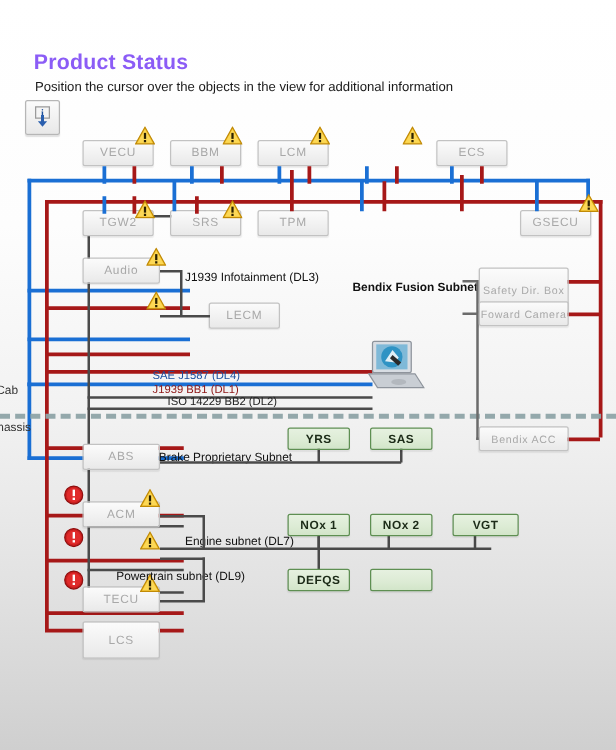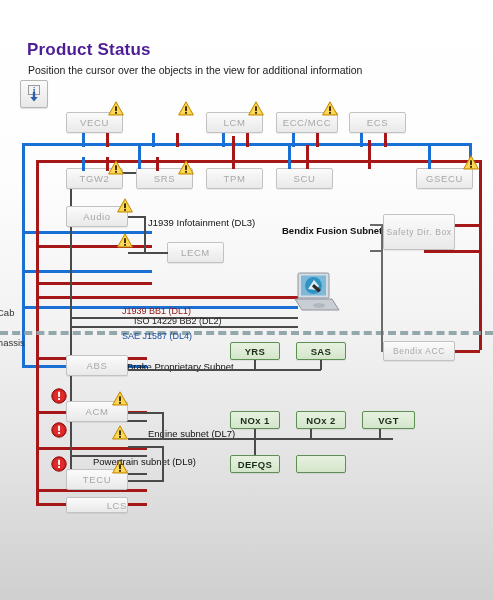--- a/index.html
+++ b/index.html
@@ -6,21 +6,21 @@
   body{
     width:493px;height:600px;overflow:hidden;
     font-family:"Liberation Sans", sans-serif;
     background:linear-gradient(to bottom,#ffffff 0%,#fdfdfd 30%,#f2f2f2 55%,#e2e2e2 78%,#cfcfcf 100%);
   }
   #root{position:relative;width:493px;height:600px;}
 
   
   .page-title{
     position:absolute;left:27px;top:40px;
-    font-size:17px;font-weight:bold;color:#4c1d95;letter-spacing:.2px;
+    font-size:17px;font-weight:bold;color:#8b5cf6;letter-spacing:.2px;
   }
   .page-sub{
     position:absolute;left:28px;top:64px;
     font-size:10.5px;color:#1a1a1a;
   }
   .info-btn{
     position:absolute;left:20px;top:80px;width:26px;height:26px;
     background:linear-gradient(to bottom,#fbfbfb,#e8e8e8);
     border:1px solid #b6b6b6;border-radius:2px;
     box-shadow:0 1px 1px rgba(0,0,0,.12);
@@ -63,21 +63,21 @@
   }
   .node.green{
     background:linear-gradient(to bottom,#e6f1e0 0%,#dcebd4 60%,#d2e5c9 100%);
     border:1px solid #5e8f52;color:#1c2b18;font-weight:bold;letter-spacing:.4px;
   }
 
   
   .slabel{position:absolute;font-size:9.5px;color:#111;white-space:nowrap;}
   .slabel.bold{font-weight:bold;}
   .buslabel{position:absolute;font-size:9px;white-space:nowrap;}
-  .buslabel.b{color:#1a4fa0;margin-top:36px;}
+  .buslabel.b{color:#1a4fa0;}
   .buslabel.r{color:#8d1414;}
   .buslabel.g{color:#222;}
 
   
   .warn{position:absolute;width:16px;height:15px;}
   .err{position:absolute;width:16px;height:16px;}
 
   
   .laptop{position:absolute;left:294px;top:272px;width:46px;height:40px;}
 </style>
@@ -142,20 +142,23 @@
     <div class="stub red" style="left:106px;top:133px;"></div>
   <div class="warn" style="left:108px;top:101px;">
     <svg width="16" height="15" viewBox="0 0 16 15">
         <path d="M8 .8 L15.4 14 L.6 14 Z" fill="#f7c531" stroke="#c08a06" stroke-width="1"></path>
         <path d="M8 2.6 L13.9 13.1 L2.1 13.1 Z" fill="#fcd856"></path>
         <rect x="7.1" y="5.3" width="1.8" height="4.8" fill="#2b2000"></rect>
         <rect x="7.1" y="11" width="1.8" height="1.8" fill="#2b2000"></rect>
       </svg>
   </div>
 
+  <div class="node" style="left:136px;top:112px;width:57px;height:21px;">
+      <span>BBM</span>
+    </div>
   <div class="stub blue" style="left:152px;top:133px;"></div>
     <div class="stub red" style="left:176px;top:133px;"></div>
   <div class="warn" style="left:178px;top:101px;">
     <svg width="16" height="15" viewBox="0 0 16 15">
         <path d="M8 .8 L15.4 14 L.6 14 Z" fill="#f7c531" stroke="#c08a06" stroke-width="1"></path>
         <path d="M8 2.6 L13.9 13.1 L2.1 13.1 Z" fill="#fcd856"></path>
         <rect x="7.1" y="5.3" width="1.8" height="4.8" fill="#2b2000"></rect>
         <rect x="7.1" y="11" width="1.8" height="1.8" fill="#2b2000"></rect>
       </svg>
   </div>
@@ -167,23 +170,20 @@
     <div class="stub red" style="left:246px;top:133px;"></div>
   <div class="warn" style="left:248px;top:101px;">
     <svg width="16" height="15" viewBox="0 0 16 15">
         <path d="M8 .8 L15.4 14 L.6 14 Z" fill="#f7c531" stroke="#c08a06" stroke-width="1"></path>
         <path d="M8 2.6 L13.9 13.1 L2.1 13.1 Z" fill="#fcd856"></path>
         <rect x="7.1" y="5.3" width="1.8" height="4.8" fill="#2b2000"></rect>
         <rect x="7.1" y="11" width="1.8" height="1.8" fill="#2b2000"></rect>
       </svg>
   </div>
 
-  <div class="node" style="left:276px;top:112px;width:62px;height:21px;">
-      <span>ECC/MCC</span>
-    </div>
   <div class="stub blue" style="left:292px;top:133px;"></div>
     <div class="stub red" style="left:316px;top:133px;"></div>
   <div class="warn" style="left:322px;top:101px;">
     <svg width="16" height="15" viewBox="0 0 16 15">
         <path d="M8 .8 L15.4 14 L.6 14 Z" fill="#f7c531" stroke="#c08a06" stroke-width="1"></path>
         <path d="M8 2.6 L13.9 13.1 L2.1 13.1 Z" fill="#fcd856"></path>
         <rect x="7.1" y="5.3" width="1.8" height="4.8" fill="#2b2000"></rect>
         <rect x="7.1" y="11" width="1.8" height="1.8" fill="#2b2000"></rect>
       </svg>
   </div>
@@ -220,23 +220,20 @@
         <rect x="7.1" y="5.3" width="1.8" height="4.8" fill="#2b2000"></rect>
         <rect x="7.1" y="11" width="1.8" height="1.8" fill="#2b2000"></rect>
       </svg>
   </div>
 
   <div class="node" style="left:206px;top:168px;width:57px;height:21px;">
       <span>TPM</span>
     </div>
   <div class="stub red" style="left:232px;top:136px;height:33px;"></div>
 
-  <div class="node" style="left:276px;top:168px;width:57px;height:21px;">
-      <span>SCU</span>
-    </div>
   <div class="stub blue" style="left:288px;top:145px;height:24px;"></div>
     <div class="stub red" style="left:306px;top:145px;height:24px;"></div>
 
   <div class="stub red" style="left:368px;top:140px;height:29px;"></div>
 
   <div class="node" style="left:416px;top:168px;width:57px;height:21px;">
       <span>GSECU</span>
     </div>
   <div class="stub blue" style="left:428px;top:145px;height:24px;"></div>
   <div class="warn" style="left:463px;top:155px;">
@@ -297,20 +294,23 @@
 
   <div class="slabel bold" style="left:282px;top:225px;">Bendix Fusion Subnet</div>
   <div class="wire wv grayn thinv" style="left:381px;top:224px;height:128px;"></div>
   <div class="wire wh grayn thin" style="left:370px;top:224px;width:12px;"></div>
   <div class="wire wh grayn thin" style="left:370px;top:250px;width:12px;"></div>
   <div class="wire wh grayn thin" style="left:381px;top:350px;width:10px;"></div>
 
   <div class="node" style="left:383px;top:214px;width:72px;height:36px;font-size:8.5px;">
       <span>Safety Dir. Box</span>
     </div>
+  <div class="node" style="left:383px;top:241px;width:72px;height:20px;font-size:8.5px;">
+      <span>Foward Camera</span>
+    </div>
   <div class="node" style="left:383px;top:341px;width:72px;height:20px;font-size:8.5px;">
       <span>Bendix ACC</span>
     </div>
 
   <div class="node" style="left:66px;top:355px;width:62px;height:21px;">
       <span>ABS</span>
     </div>
 
   <div class="node" style="left:66px;top:401px;width:62px;height:21px;">
       <span>ACM</span>
@@ -362,21 +362,21 @@
   </div>
   <div class="warn" style="left:112px;top:459px;">
     <svg width="16" height="15" viewBox="0 0 16 15">
         <path d="M8 .8 L15.4 14 L.6 14 Z" fill="#f7c531" stroke="#c08a06" stroke-width="1"></path>
         <path d="M8 2.6 L13.9 13.1 L2.1 13.1 Z" fill="#fcd856"></path>
         <rect x="7.1" y="5.3" width="1.8" height="4.8" fill="#2b2000"></rect>
         <rect x="7.1" y="11" width="1.8" height="1.8" fill="#2b2000"></rect>
       </svg>
   </div>
 
-  <div class="node" style="left:66px;top:497px;width:62px;height:16px;justify-content:flex-end;">
+  <div class="node" style="left:66px;top:497px;width:62px;height:30px;">
       <span>LCS</span>
     </div>
 
   <div class="slabel" style="left:127px;top:361px;">Brake Proprietary Subnet</div>
   <div class="wire wh green-wire thin" style="left:128px;top:369px;width:193px;"></div>
   <div class="wire wv green-wire thinv" style="left:254px;top:356px;height:14px;"></div>
   <div class="wire wv green-wire thinv" style="left:320px;top:356px;height:14px;"></div>
   <div class="node green" style="left:230px;top:342px;width:50px;height:18px;">
       <span>YRS</span>
     </div>

